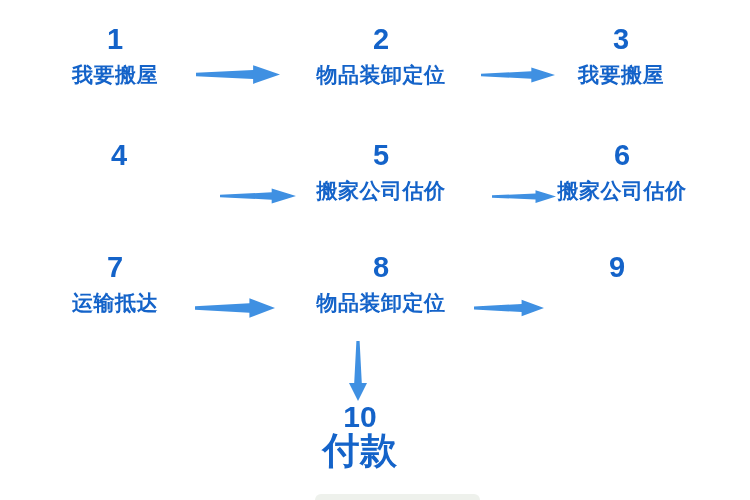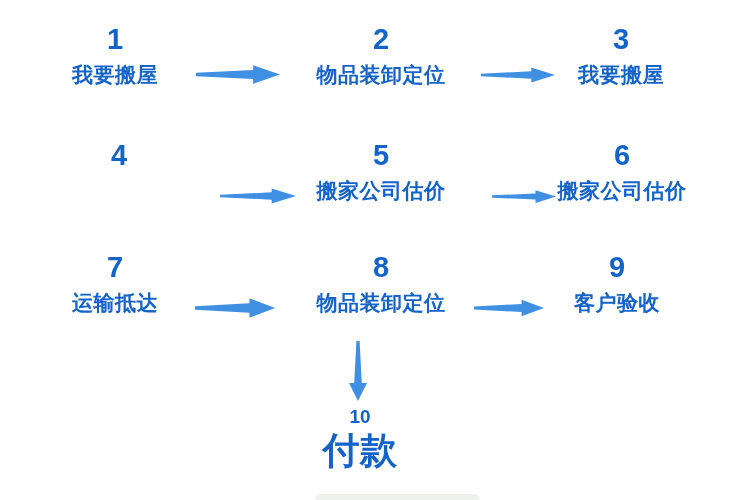--- a/index.html
+++ b/index.html
@@ -32,21 +32,21 @@
     font-weight: bold;
     line-height: 30px;
   }
   .step .label {
     font-size: 21px;
     font-weight: bold;
     line-height: 30px;
     margin-top: 6px;
     letter-spacing: 0.5px;
   }
-  .step.final .num { font-size: 19px; }
+  .step.final .num { font-size: 30px; }
   .step.final .label { font-size: 37px; margin-top: 4px; }
   .arrow {
     position: absolute;
     color: var(--arrow);
     display: block;
   }
   .cropped-bottom {
     position: absolute;
     left: 315px; top: 494px;
     width: 165px; height: 12px;
@@ -105,21 +105,20 @@
     </svg>
   <div class="step" style="left:381px; top:252px;">
     <div class="num">8</div>
     <div class="label">物品装卸定位</div>
   </div>
   <svg class="arrow" style="left:474px; top:297px; width:70px; height:22px;" viewBox="0 0 100 24" preserveAspectRatio="none">
       <polygon fill="currentColor" points="0,10.4 68,7.6 68,3 100,12 68,21 68,16.4 0,13.6"></polygon>
     </svg>
   <div class="step" style="left:617px; top:252px;">
     <div class="num">9</div>
-    <div class="label">客户验收</div>
   </div>
 
   <svg class="arrow" style="left:346px; top:341px; width:24px; height:60px;" viewBox="0 0 24 60" preserveAspectRatio="none">
       <polygon fill="currentColor" points="10.4,0 13.6,0 15.8,42 21,42 12,60 3,42 8.2,42"></polygon>
     </svg>
 
   <div class="step final" style="left:360px; top:402px;">
     <div class="num">10</div>
     <div class="label">付款</div>
   </div>

